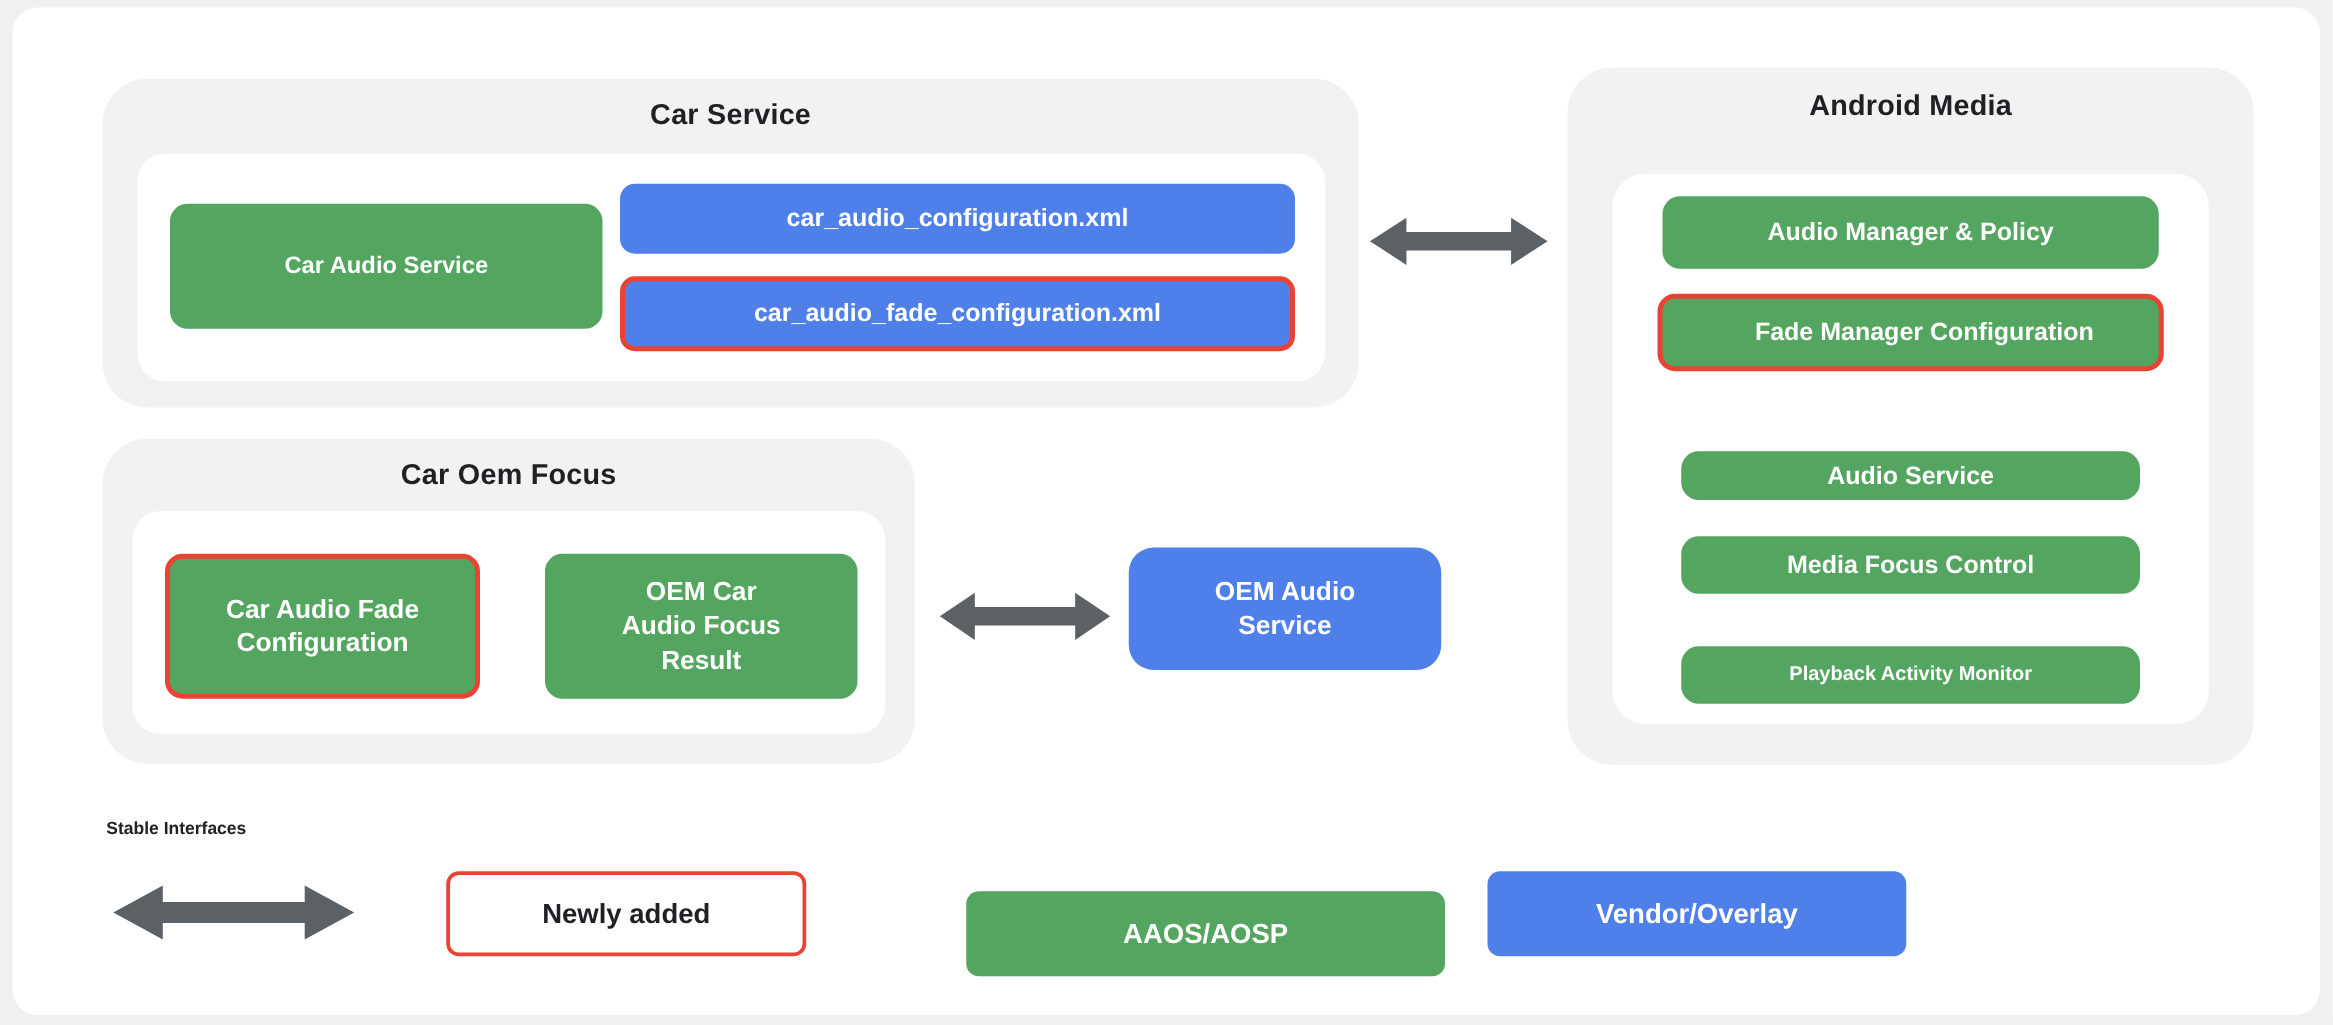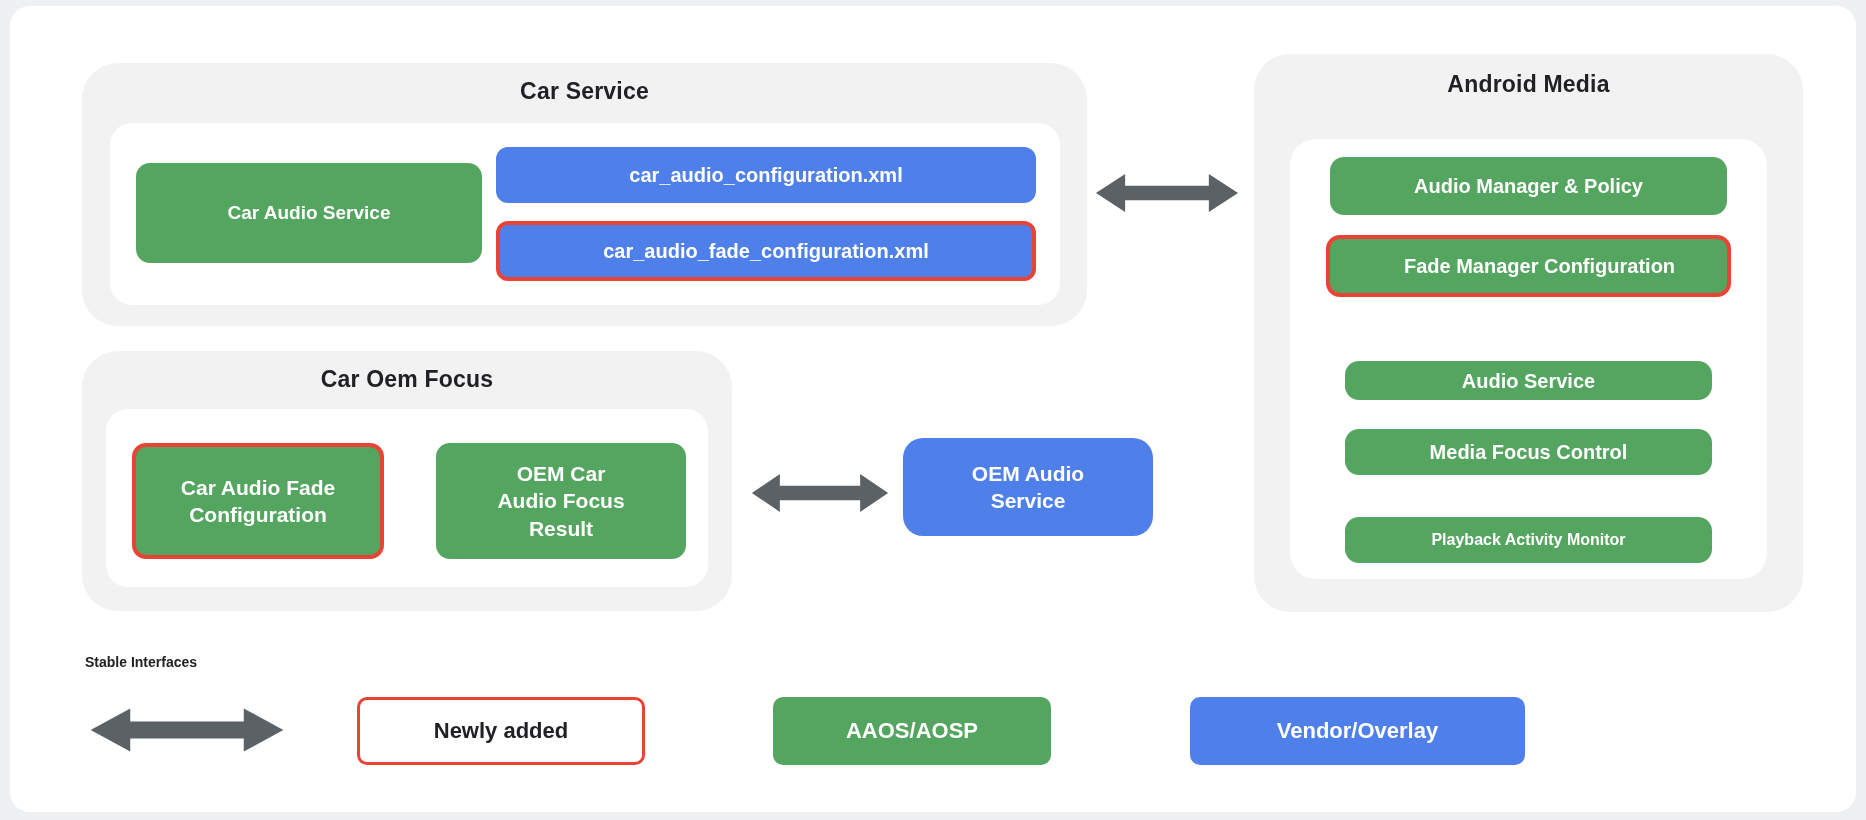--- a/index.html
+++ b/index.html
@@ -99,21 +99,21 @@
   }
   #arrow-legend { left: 78px; top: 700px; width: 198px; height: 48px; }
   .legend-box {
     position: absolute;
     display: flex; align-items: center; justify-content: center;
     font-weight: 700; font-size: 22px;
     border-radius: 10px;
     height: 68px; top: 691px;
   }
   #legend-newly-added { left: 347px; width: 288px; background: #FFFFFF; border: 3px solid var(--red); color: var(--text_dark); }
-  #legend-aaos { left: 763px; width: 278px; background: var(--green); color: var(--text_light); }
+  #legend-aaos { left: 763px; width: 383px; background: var(--green); color: var(--text_light); margin-top: 16px; }
   #legend-vendor { left: 1180px; width: 335px; background: var(--blue); color: var(--text_light); }
 </style>
 </head>
 <body>
 
 <div class="canvas">
 
   <div class="group" id="car-service">
     <div class="group-title">Car Service</div>
     <div class="inner">

